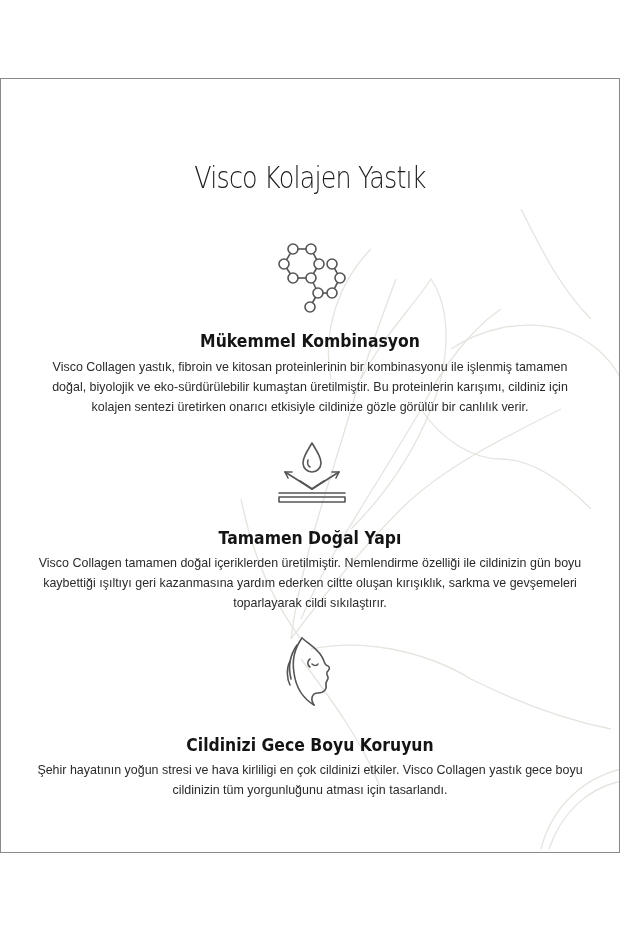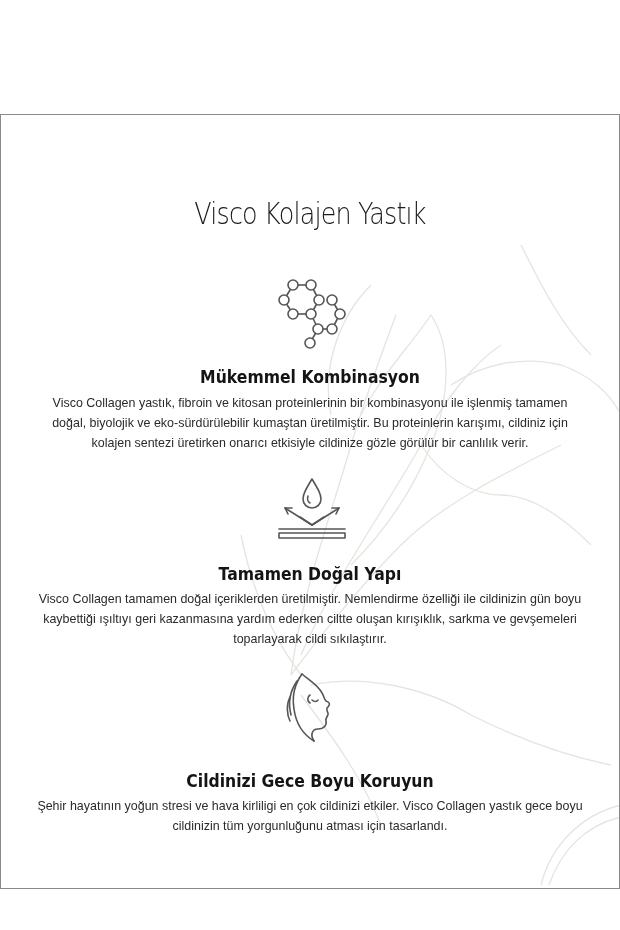--- a/index.html
+++ b/index.html
@@ -1,20 +1,20 @@
 <!DOCTYPE html>
 <html><head>
   <meta charset="utf-8">
   <style>
     * { margin: 0; padding: 0; box-sizing: border-box; }
     html, body { width: 620px; height: 930px; background: #ffffff; overflow: hidden; }
     body { position: relative; font-family: "Liberation Sans", sans-serif; color: #222; }
     .frame {
       position: absolute; left: 0; top: 78px; width: 620px; height: 775px;
-      border: 1.5px solid #8a8a8a; background: #fff; overflow: hidden; margin-top: 36px;
+      border: 1.5px solid #8a8a8a; background: #fff; overflow: hidden;
     }
     .flower { position: absolute; left: 0; top: 0; width: 620px; height: 775px; pointer-events: none; }
     .title {
       position: absolute; left: 0; top: 80px; width: 100%; text-align: center;
       font-family: "DejaVu Sans", sans-serif; font-weight: 300; font-size: 31px;
       color: #1a1a1a; letter-spacing: -1px; transform: scaleX(0.82); transform-origin: center;
     }
     .icon { position: absolute; }
     .heading {
       position: absolute; left: 0; width: 100%; text-align: center;

